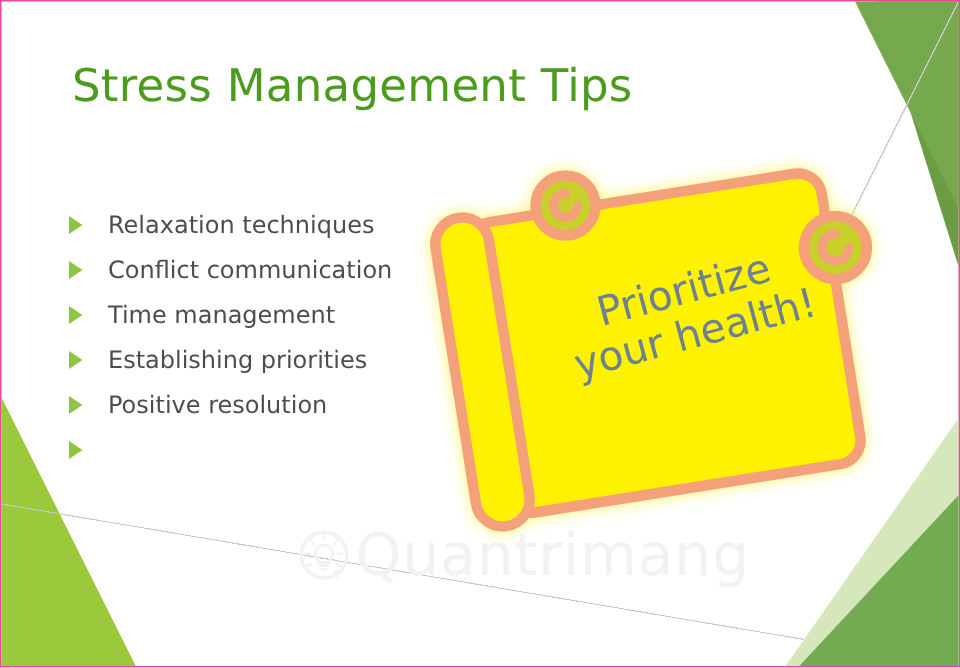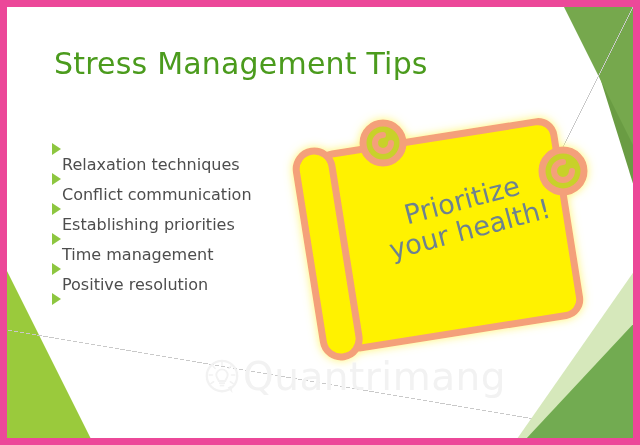--- a/index.html
+++ b/index.html
@@ -12,21 +12,21 @@
     font-family: "DejaVu Sans", sans-serif;
   }
 
   #slide {
     position: relative;
     width: 640px;
     height: 445px;
     overflow: hidden;
     background: #ffffff;
     box-sizing: border-box;
-    border: 7px solid #ec4899;
+    border: 1px solid #ec4899;
   }
 
   
   .deco {
     position: absolute;
     pointer-events: none;
   }
 
   
   .deco-tr-dark {
@@ -109,23 +109,22 @@
   .bullets {
     position: absolute;
     left: 45px;
     top: 134px;
     margin: 0;
     padding: 0;
     list-style: none;
   }
   .bullet-row {
     display: flex;
-    align-items: flex-start;
+    align-items: center;
     height: 30px;
-    flex-direction: column;
   }
   .bullet-marker {
     width: 16px;
     flex: 0 0 16px;
     display: flex;
     align-items: center;
     justify-content: flex-start;
   }
   .bullet-marker .tri {
     width: 0;
@@ -224,27 +223,27 @@
     <li class="bullet-row">
       <span class="bullet-marker">
           <span class="tri"></span>
         </span>
       <span class="bullet-text">Conflict communication</span>
     </li>
     <li class="bullet-row">
       <span class="bullet-marker">
           <span class="tri"></span>
         </span>
+      <span class="bullet-text">Time management</span>
+    </li>
+    <li class="bullet-row">
+      <span class="bullet-marker">
+          <span class="tri"></span>
+        </span>
       <span class="bullet-text">Establishing priorities</span>
-    </li>
-    <li class="bullet-row">
-      <span class="bullet-marker">
-          <span class="tri"></span>
-        </span>
-      <span class="bullet-text">Time management</span>
     </li>
     <li class="bullet-row">
       <span class="bullet-marker">
           <span class="tri"></span>
         </span>
       <span class="bullet-text">Positive resolution</span>
     </li>
     <li class="bullet-row">
       <span class="bullet-marker">
           <span class="tri"></span>

